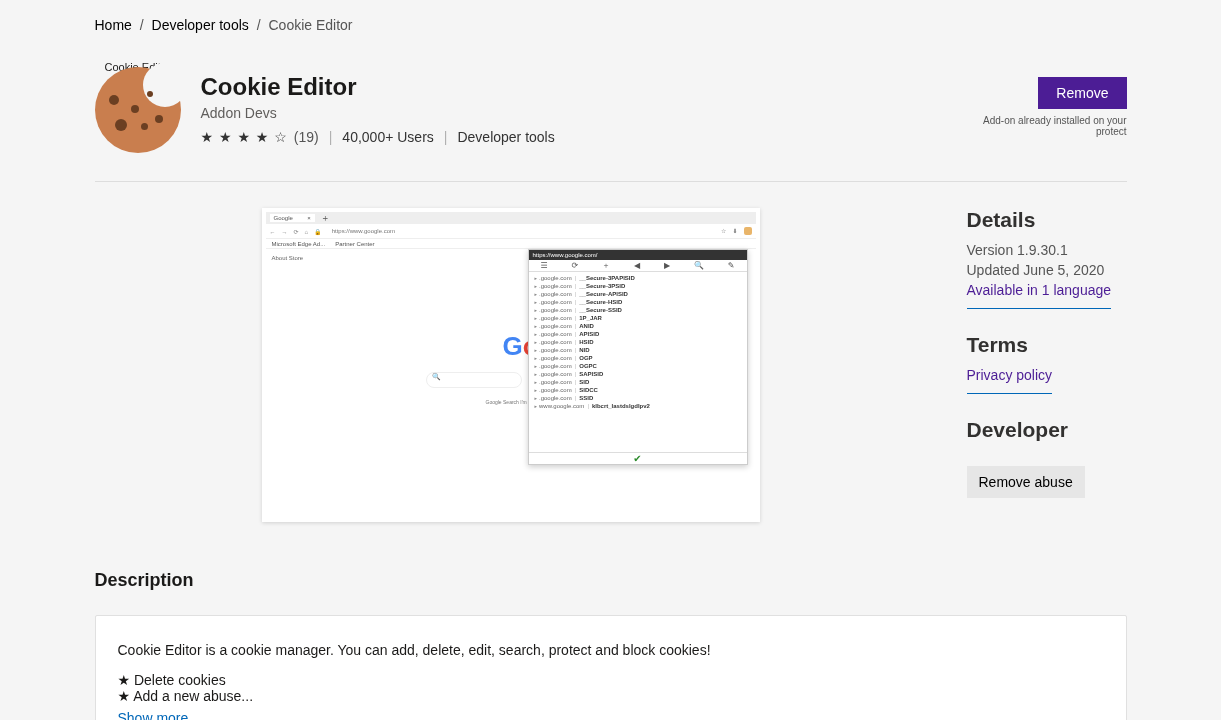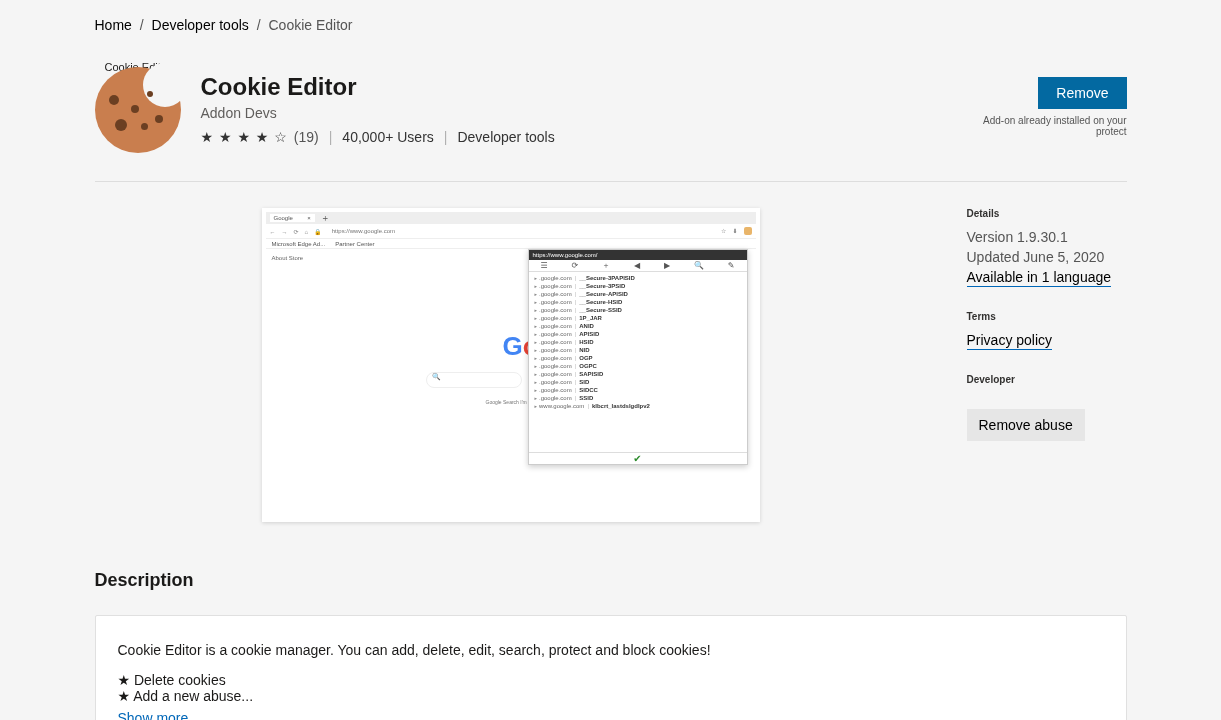--- a/index.html
+++ b/index.html
@@ -29,21 +29,21 @@
 
 .meta-col { flex:1; padding-left: 6px; }
 .title { font-size: 24px; font-weight: 600; margin-top: 10px; }
 .author { color:#605e5c; margin-top:4px; }
 .stats { display:flex; align-items:center; margin-top:8px; color:#333; }
 .stars { letter-spacing:1px; }
 .count { margin-left:6px; color:#555; }
 .divider { color:#b1b1b1; margin:0 10px; }
 
 .action-col { width:160px; text-align:right; padding-top:14px; }
-.remove-btn { background:#0369a1; color:#fff; border:none; padding:8px 18px; font-size:14px; cursor:pointer; }
+.remove-btn { background:#4c1d95; color:#fff; border:none; padding:8px 18px; font-size:14px; cursor:pointer; }
 .installed-note { font-size:10px; color:#555; margin-top:6px; }
 
 .hr { border:0; border-top:1px solid #ddd; margin:28px 0 26px; }
 
 
 .body-row { display:flex; }
 .left { flex:1; }
 .right { width:160px; margin-left:40px; }
 
 .preview-box { background:#fff; width:498px; height:314px; margin:0 auto; box-shadow:0 1px 4px rgba(0,0,0,0.15); padding:4px; position:relative; }
@@ -68,24 +68,24 @@
 .pv-popup-head{background:#333;color:#fff;font-size:6px;padding:2px 4px;}
 .pv-tools{height:12px;border-bottom:1px solid #ddd;display:flex;align-items:center;justify-content:space-around;font-size:8px;color:#555;}
 .pv-list{height:180px;overflow:hidden;padding:2px 0;}
 .pv-row{display:flex;font-size:6px;color:#555;padding:1px 6px;align-items:center;}
 .pv-row .tri{margin-right:2px;font-size:5px;color:#888;}
 .pv-row .dom{color:#666;}
 .pv-row .pipe{margin:0 3px;color:#bbb;}
 .pv-row .nm{color:#333;font-weight:600;}
 .pv-bottom{position:absolute;bottom:0;left:0;right:0;height:12px;border-top:1px solid #ddd;display:flex;align-items:center;justify-content:center;color:#2a8a2a;font-size:10px;}
 
-.section-h { font-size:10px; font-weight:600; color:#323130; margin-bottom:10px; }
+.section-h { font-size:21px; font-weight:600; color:#323130; margin-bottom:10px; }
 .right .section-h { margin-top:0; }
 .right .val { color:#555; margin-bottom:4px; }
-.right .link-u { color:#000000; border-bottom:1px solid #0067b8; padding-bottom:1px; display:inline-block; cursor:pointer;text-align:right; }
+.right .link-u { color:#4c1d95; border-bottom:1px solid #0067b8; padding-bottom:10px; display:inline-block; cursor:pointer;text-align:right; }
 .right .block { margin-bottom:24px; }
 .report-btn { background:#e6e6e6; border:none; padding:8px 12px; font-size:14px; cursor:pointer; }
 
 
 .desc-h { font-size:18px; font-weight:600; margin-top:48px; margin-bottom:24px; }
 .desc-box { background:#fff; border:1px solid #e0e0e0; padding:26px 22px 20px; border-radius:2px; }
 .desc-box p { margin-bottom:14px; }
 .show-more { color:#0067b8; cursor:pointer; margin-top:6px; display:inline-block; }
 </style>
 </head>

